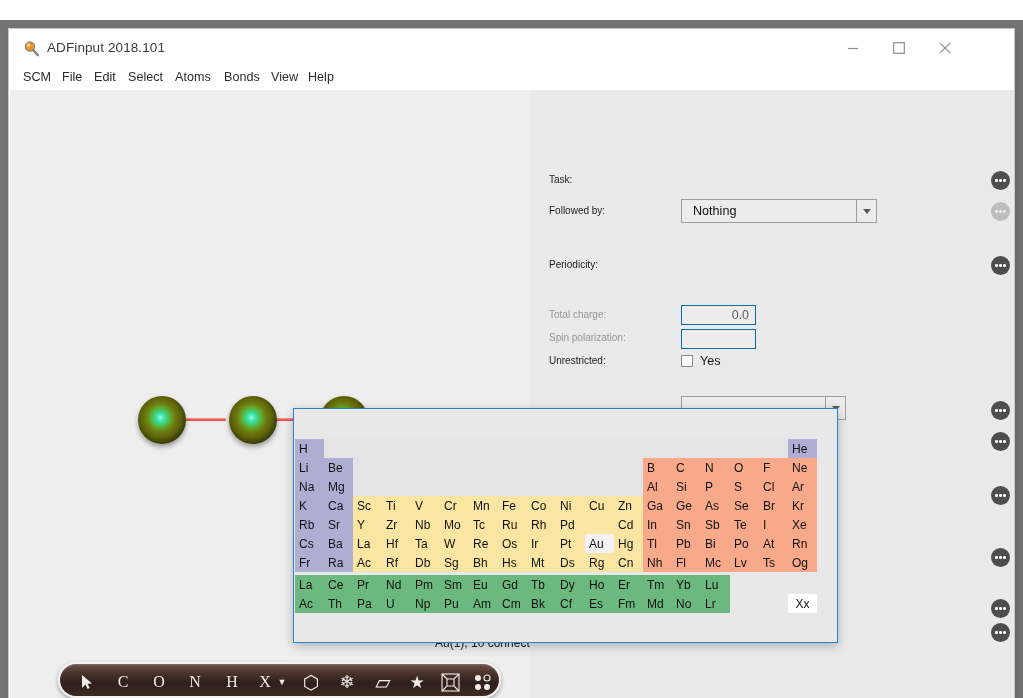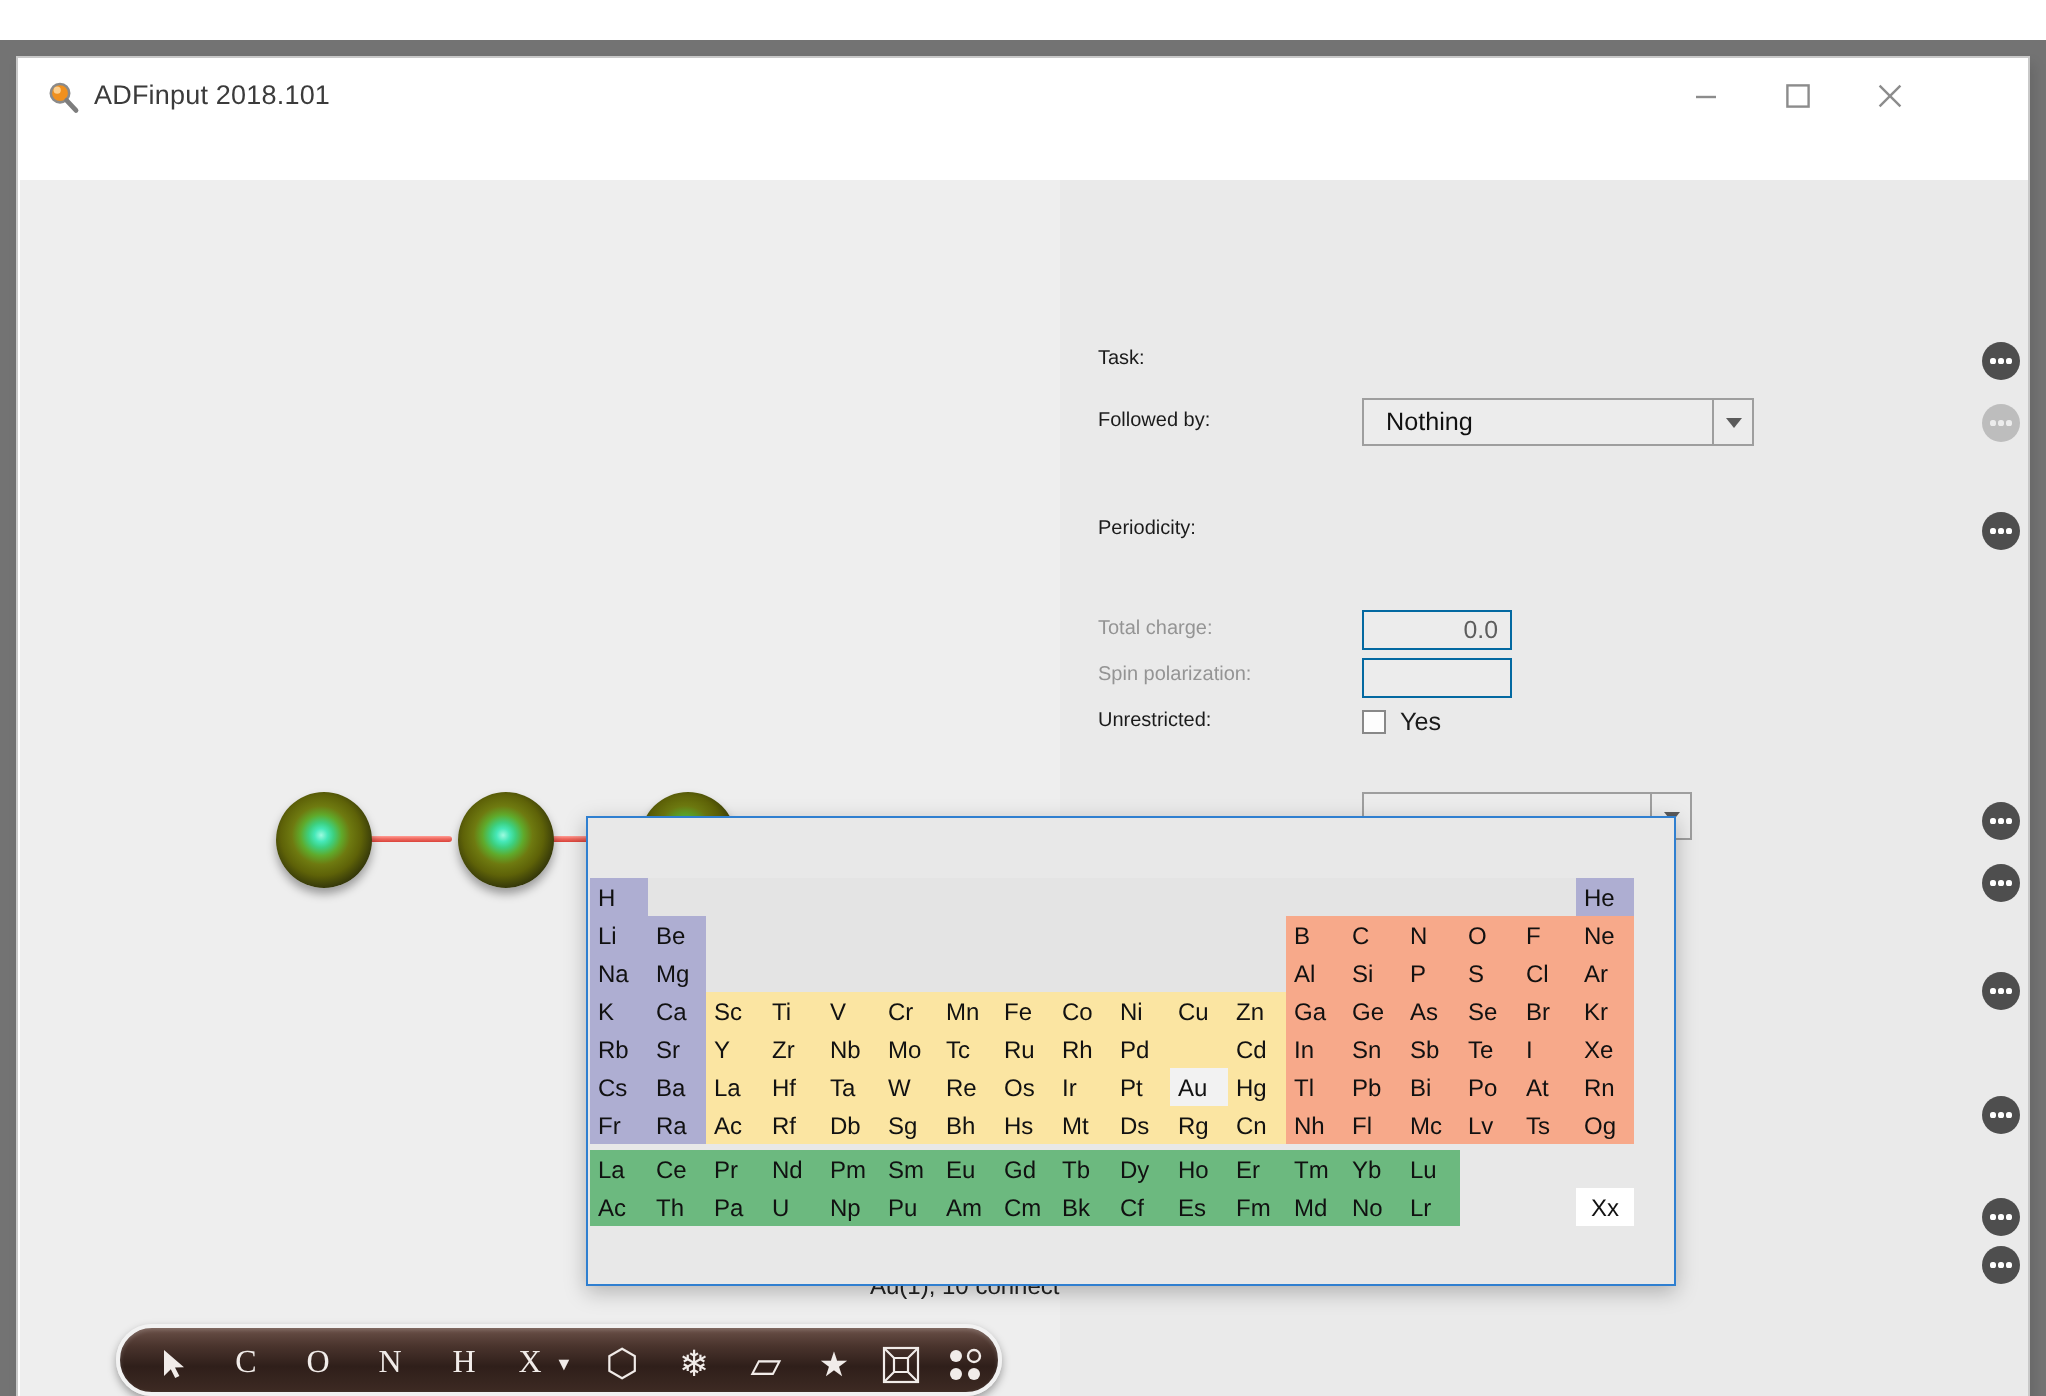--- a/index.html
+++ b/index.html
@@ -342,20 +342,30 @@
           </svg>
       </div>
       <div class="win-btn btn-close">
         <svg width="13" height="13" viewBox="0 0 13 13">
           <line x1="1.3" y1="1.3" x2="11.7" y2="11.7" stroke="#8c8c8c" stroke-width="1.2"></line>
           <line x1="11.7" y1="1.3" x2="1.3" y2="11.7" stroke="#8c8c8c" stroke-width="1.2"></line>
         </svg>
       </div>
     </div>
 
+    <div class="menubar">
+      <div class="menu-item" style="left:14px">SCM</div>
+      <div class="menu-item" style="left:53px">File</div>
+      <div class="menu-item" style="left:85px">Edit</div>
+      <div class="menu-item" style="left:119px">Select</div>
+      <div class="menu-item" style="left:166px">Atoms</div>
+      <div class="menu-item" style="left:215px">Bonds</div>
+      <div class="menu-item" style="left:262px">View</div>
+      <div class="menu-item" style="left:299px">Help</div>
+    </div>
 
     <div class="mol-view">
       <div class="bond" style="left:150px; top:328px; width:66px;"></div>
       <div class="bond" style="left:240px; top:328px; width:68px;"></div>
       <div class="bond" style="left:330px; top:328px; width:68px;"></div>
 
       <div class="atom" style="left:128px; top:306px;"></div>
       <div class="atom" style="left:219px; top:306px;"></div>
       <div class="atom" style="left:310px; top:306px;"></div>
 

